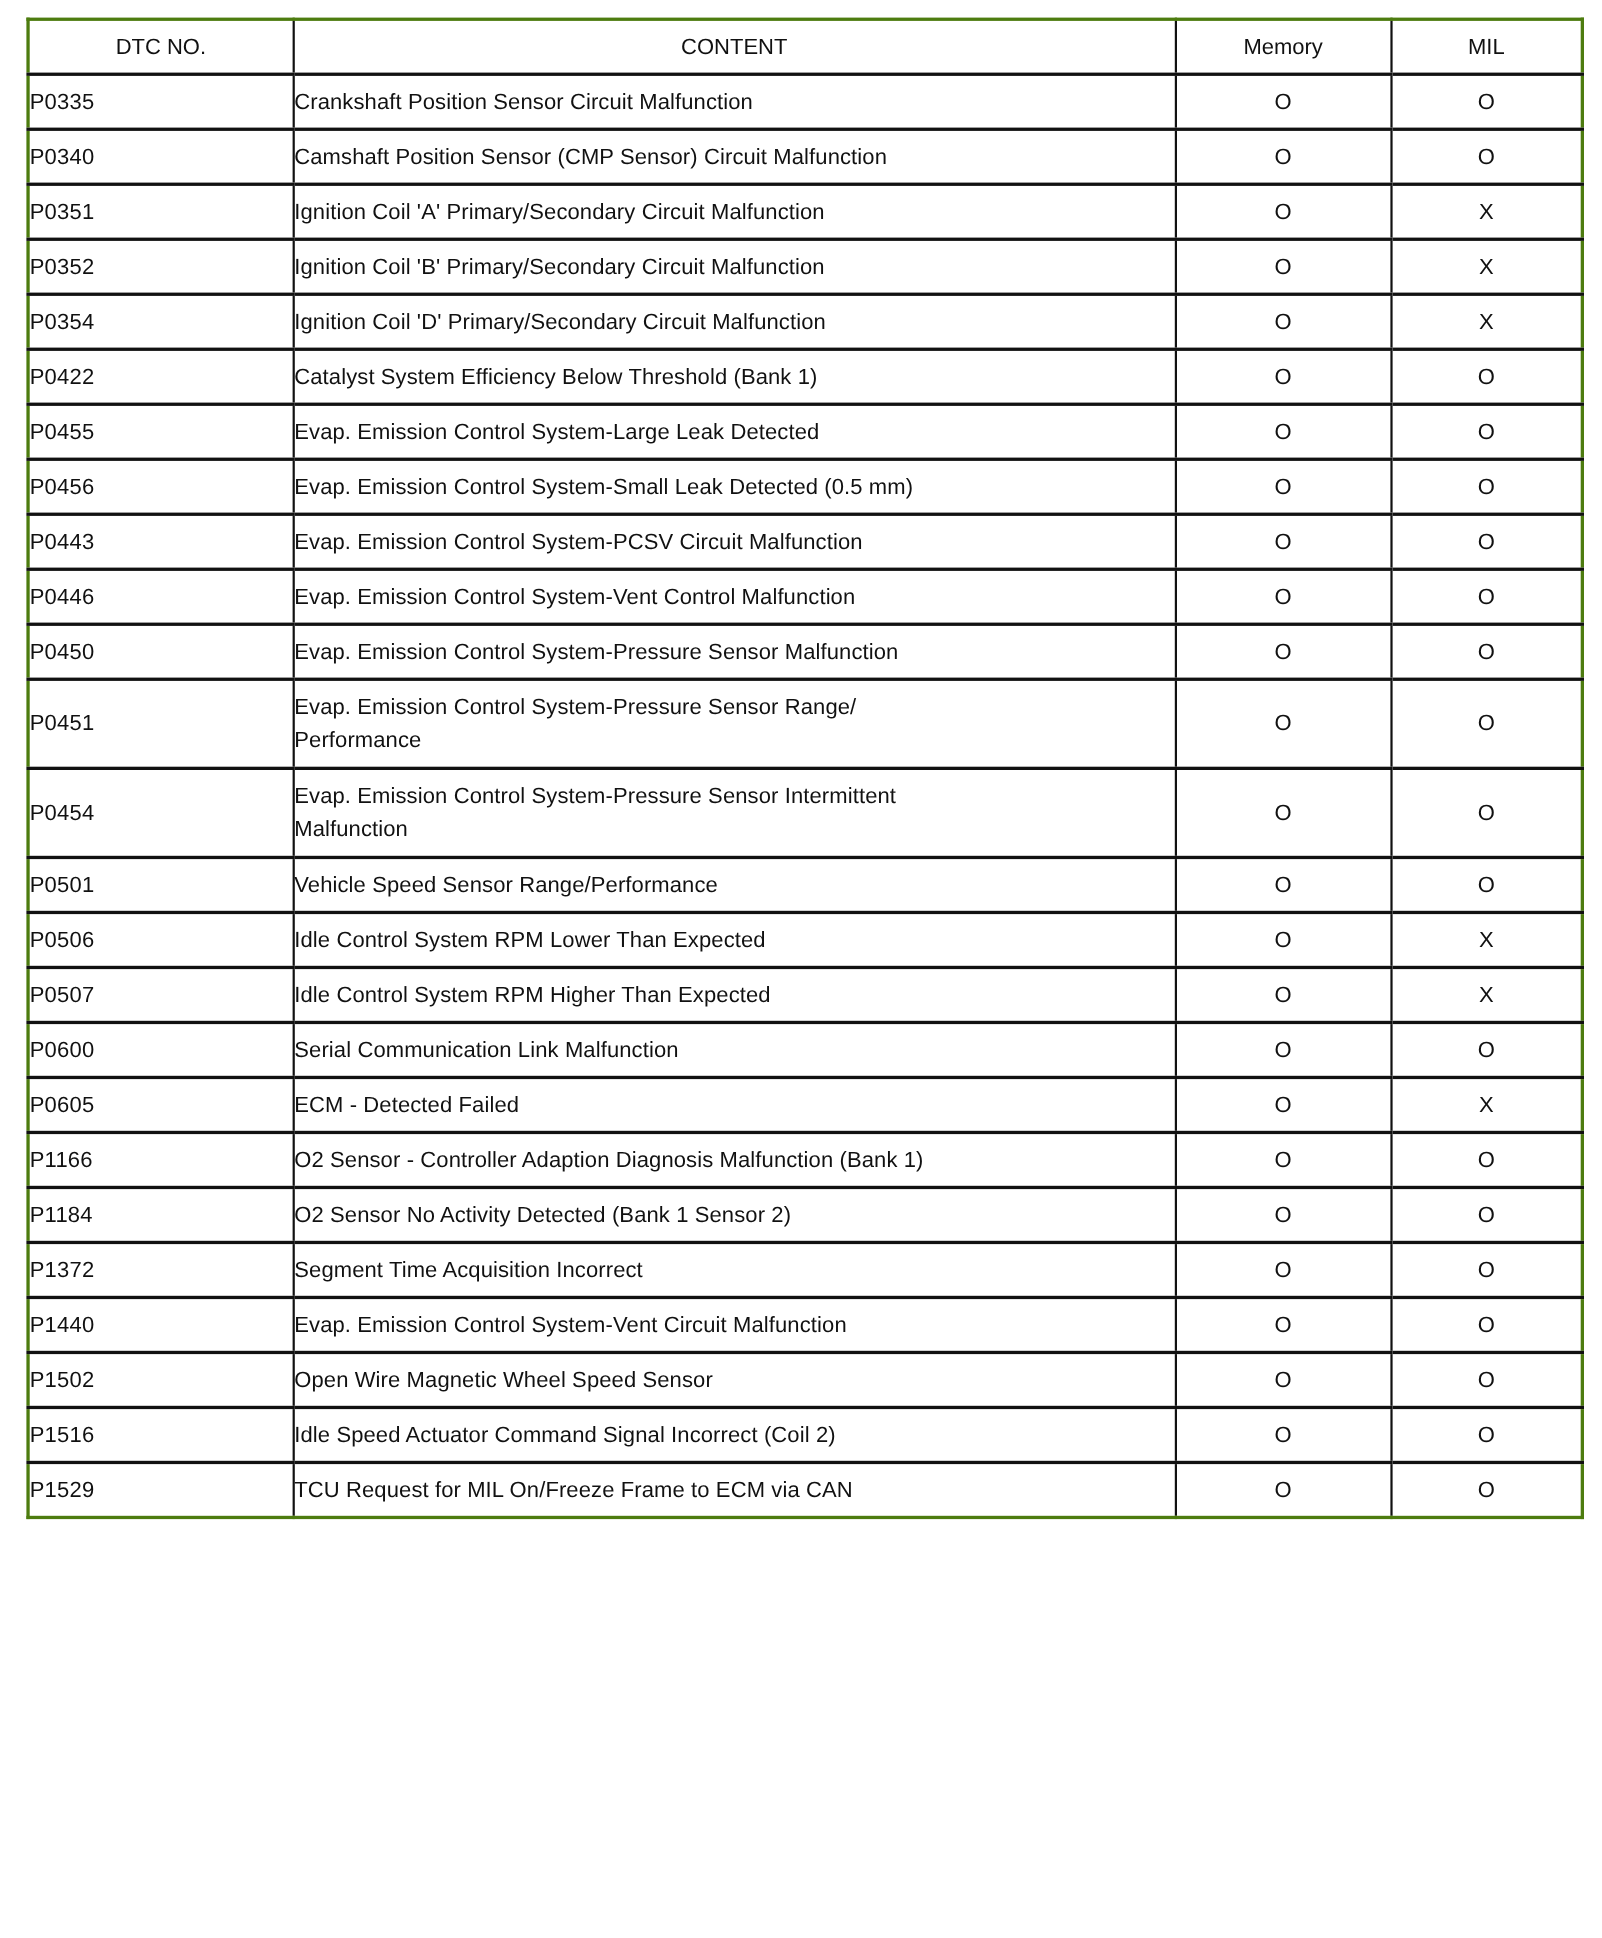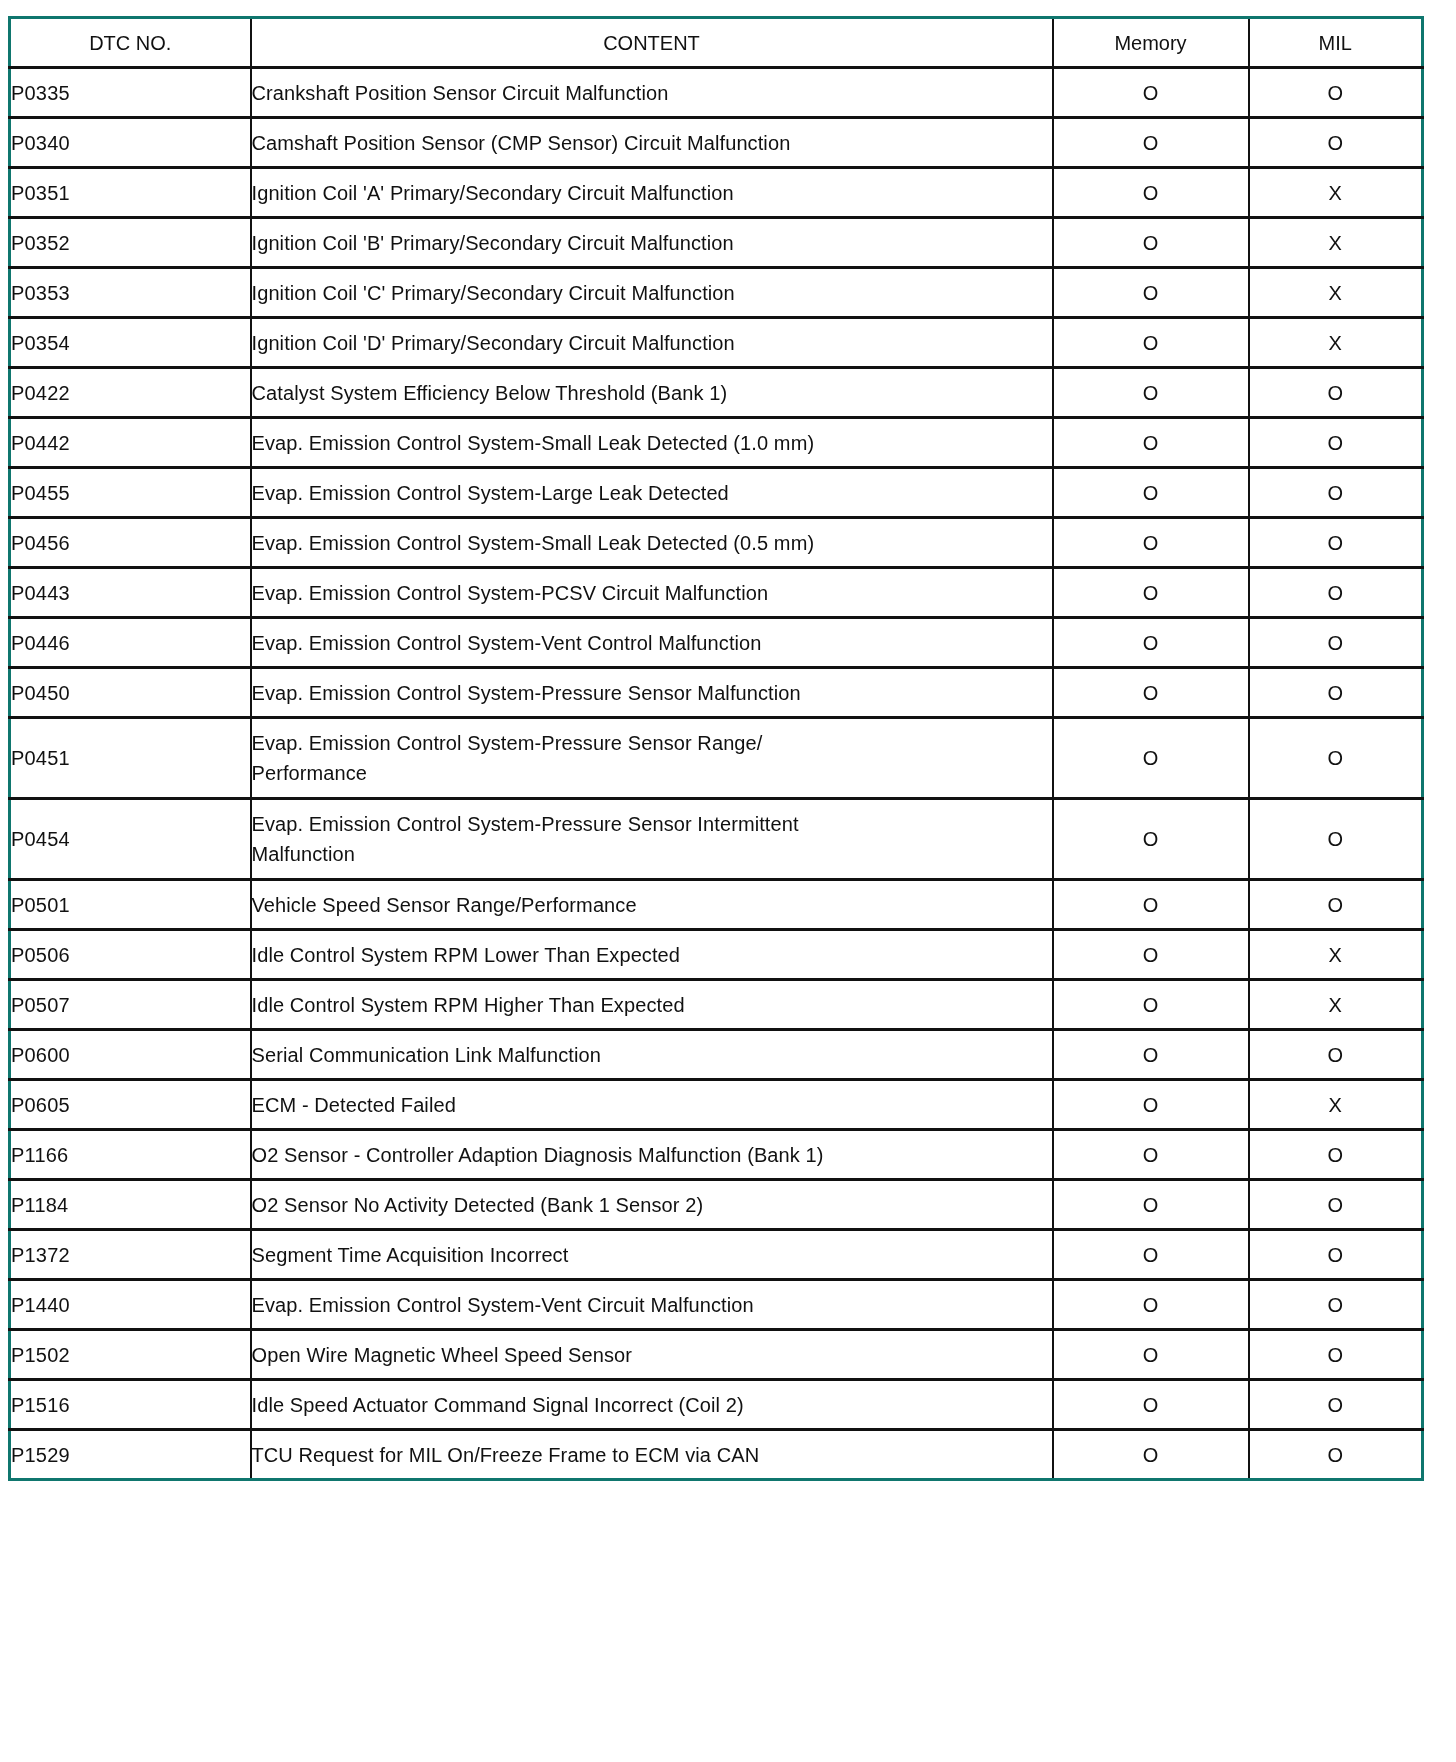--- a/index.html
+++ b/index.html
@@ -10,26 +10,26 @@
     body {
       width: 1456px;
       height: 1762px;
       position: relative;
       overflow: hidden;
       font-family: "Liberation Sans", sans-serif;
       color: #111111;
     }
     table.dtc {
       position: absolute;
-      left: 8px;
+      left: 24px;
       top: 16px;
       width: 1413px;
       border-collapse: collapse;
       table-layout: fixed;
-      border: 3px solid #0f766e;
+      border: 3px solid #4d7c0f;
     }
     table.dtc col.c-dtc { width: 241px; }
     table.dtc col.c-content { width: 802px; }
     table.dtc col.c-mem { width: 196px; }
     table.dtc col.c-mil { width: 174px; }
     table.dtc th, table.dtc td {
       border: 2px solid #111;
       font-weight: normal;
       font-size: 20px;
       line-height: 30px;
@@ -94,47 +94,31 @@
   </tr>
       <tr class="single">
     <td class="dtc-code">P0352</td>
     <td class="content">
           <span class="content-line">Ignition Coil 'B' Primary/Secondary Circuit Malfunction</span>
         </td>
     <td class="flag">O</td>
     <td class="flag">X</td>
   </tr>
       <tr class="single">
-    <td class="dtc-code">P0353</td>
-    <td class="content">
-          <span class="content-line">Ignition Coil 'C' Primary/Secondary Circuit Malfunction</span>
-        </td>
-    <td class="flag">O</td>
-    <td class="flag">X</td>
-  </tr>
-      <tr class="single">
     <td class="dtc-code">P0354</td>
     <td class="content">
           <span class="content-line">Ignition Coil 'D' Primary/Secondary Circuit Malfunction</span>
         </td>
     <td class="flag">O</td>
     <td class="flag">X</td>
   </tr>
       <tr class="single">
     <td class="dtc-code">P0422</td>
     <td class="content">
           <span class="content-line">Catalyst System Efficiency Below Threshold (Bank 1)</span>
-        </td>
-    <td class="flag">O</td>
-    <td class="flag">O</td>
-  </tr>
-      <tr class="single">
-    <td class="dtc-code">P0442</td>
-    <td class="content">
-          <span class="content-line">Evap. Emission Control System-Small Leak Detected (1.0 mm)</span>
         </td>
     <td class="flag">O</td>
     <td class="flag">O</td>
   </tr>
       <tr class="single">
     <td class="dtc-code">P0455</td>
     <td class="content">
           <span class="content-line">Evap. Emission Control System-Large Leak Detected</span>
         </td>
     <td class="flag">O</td>

